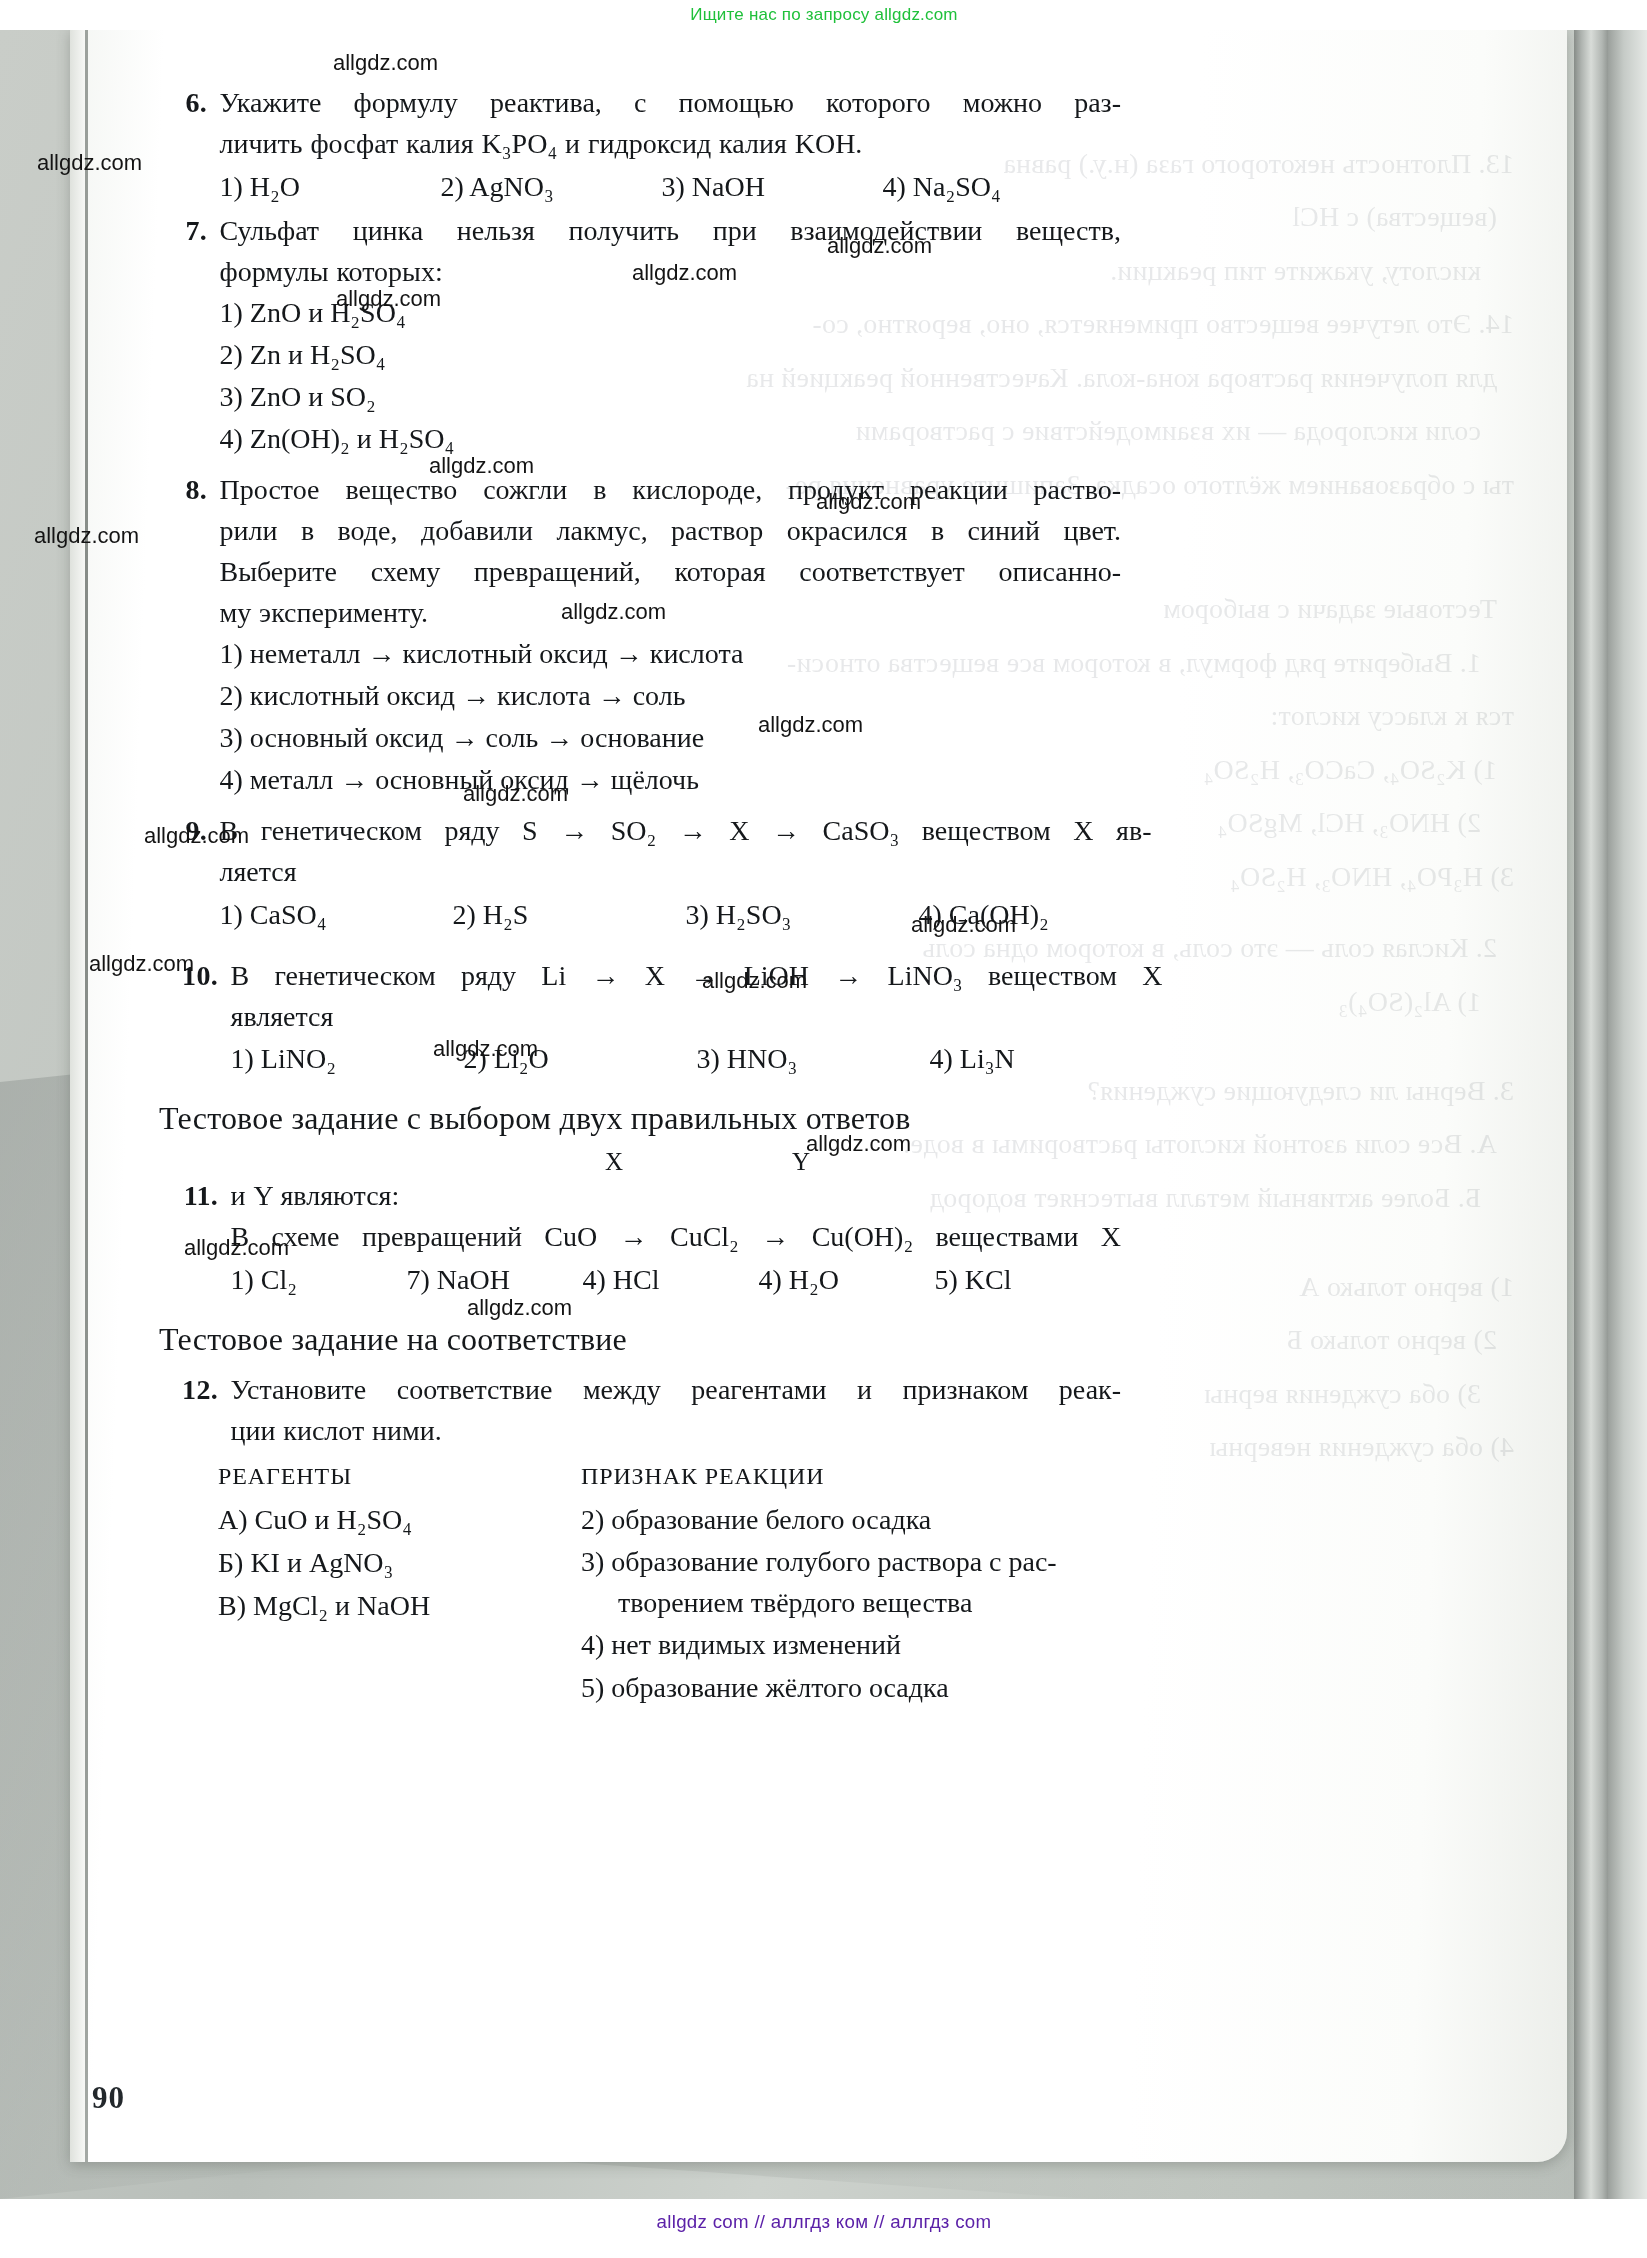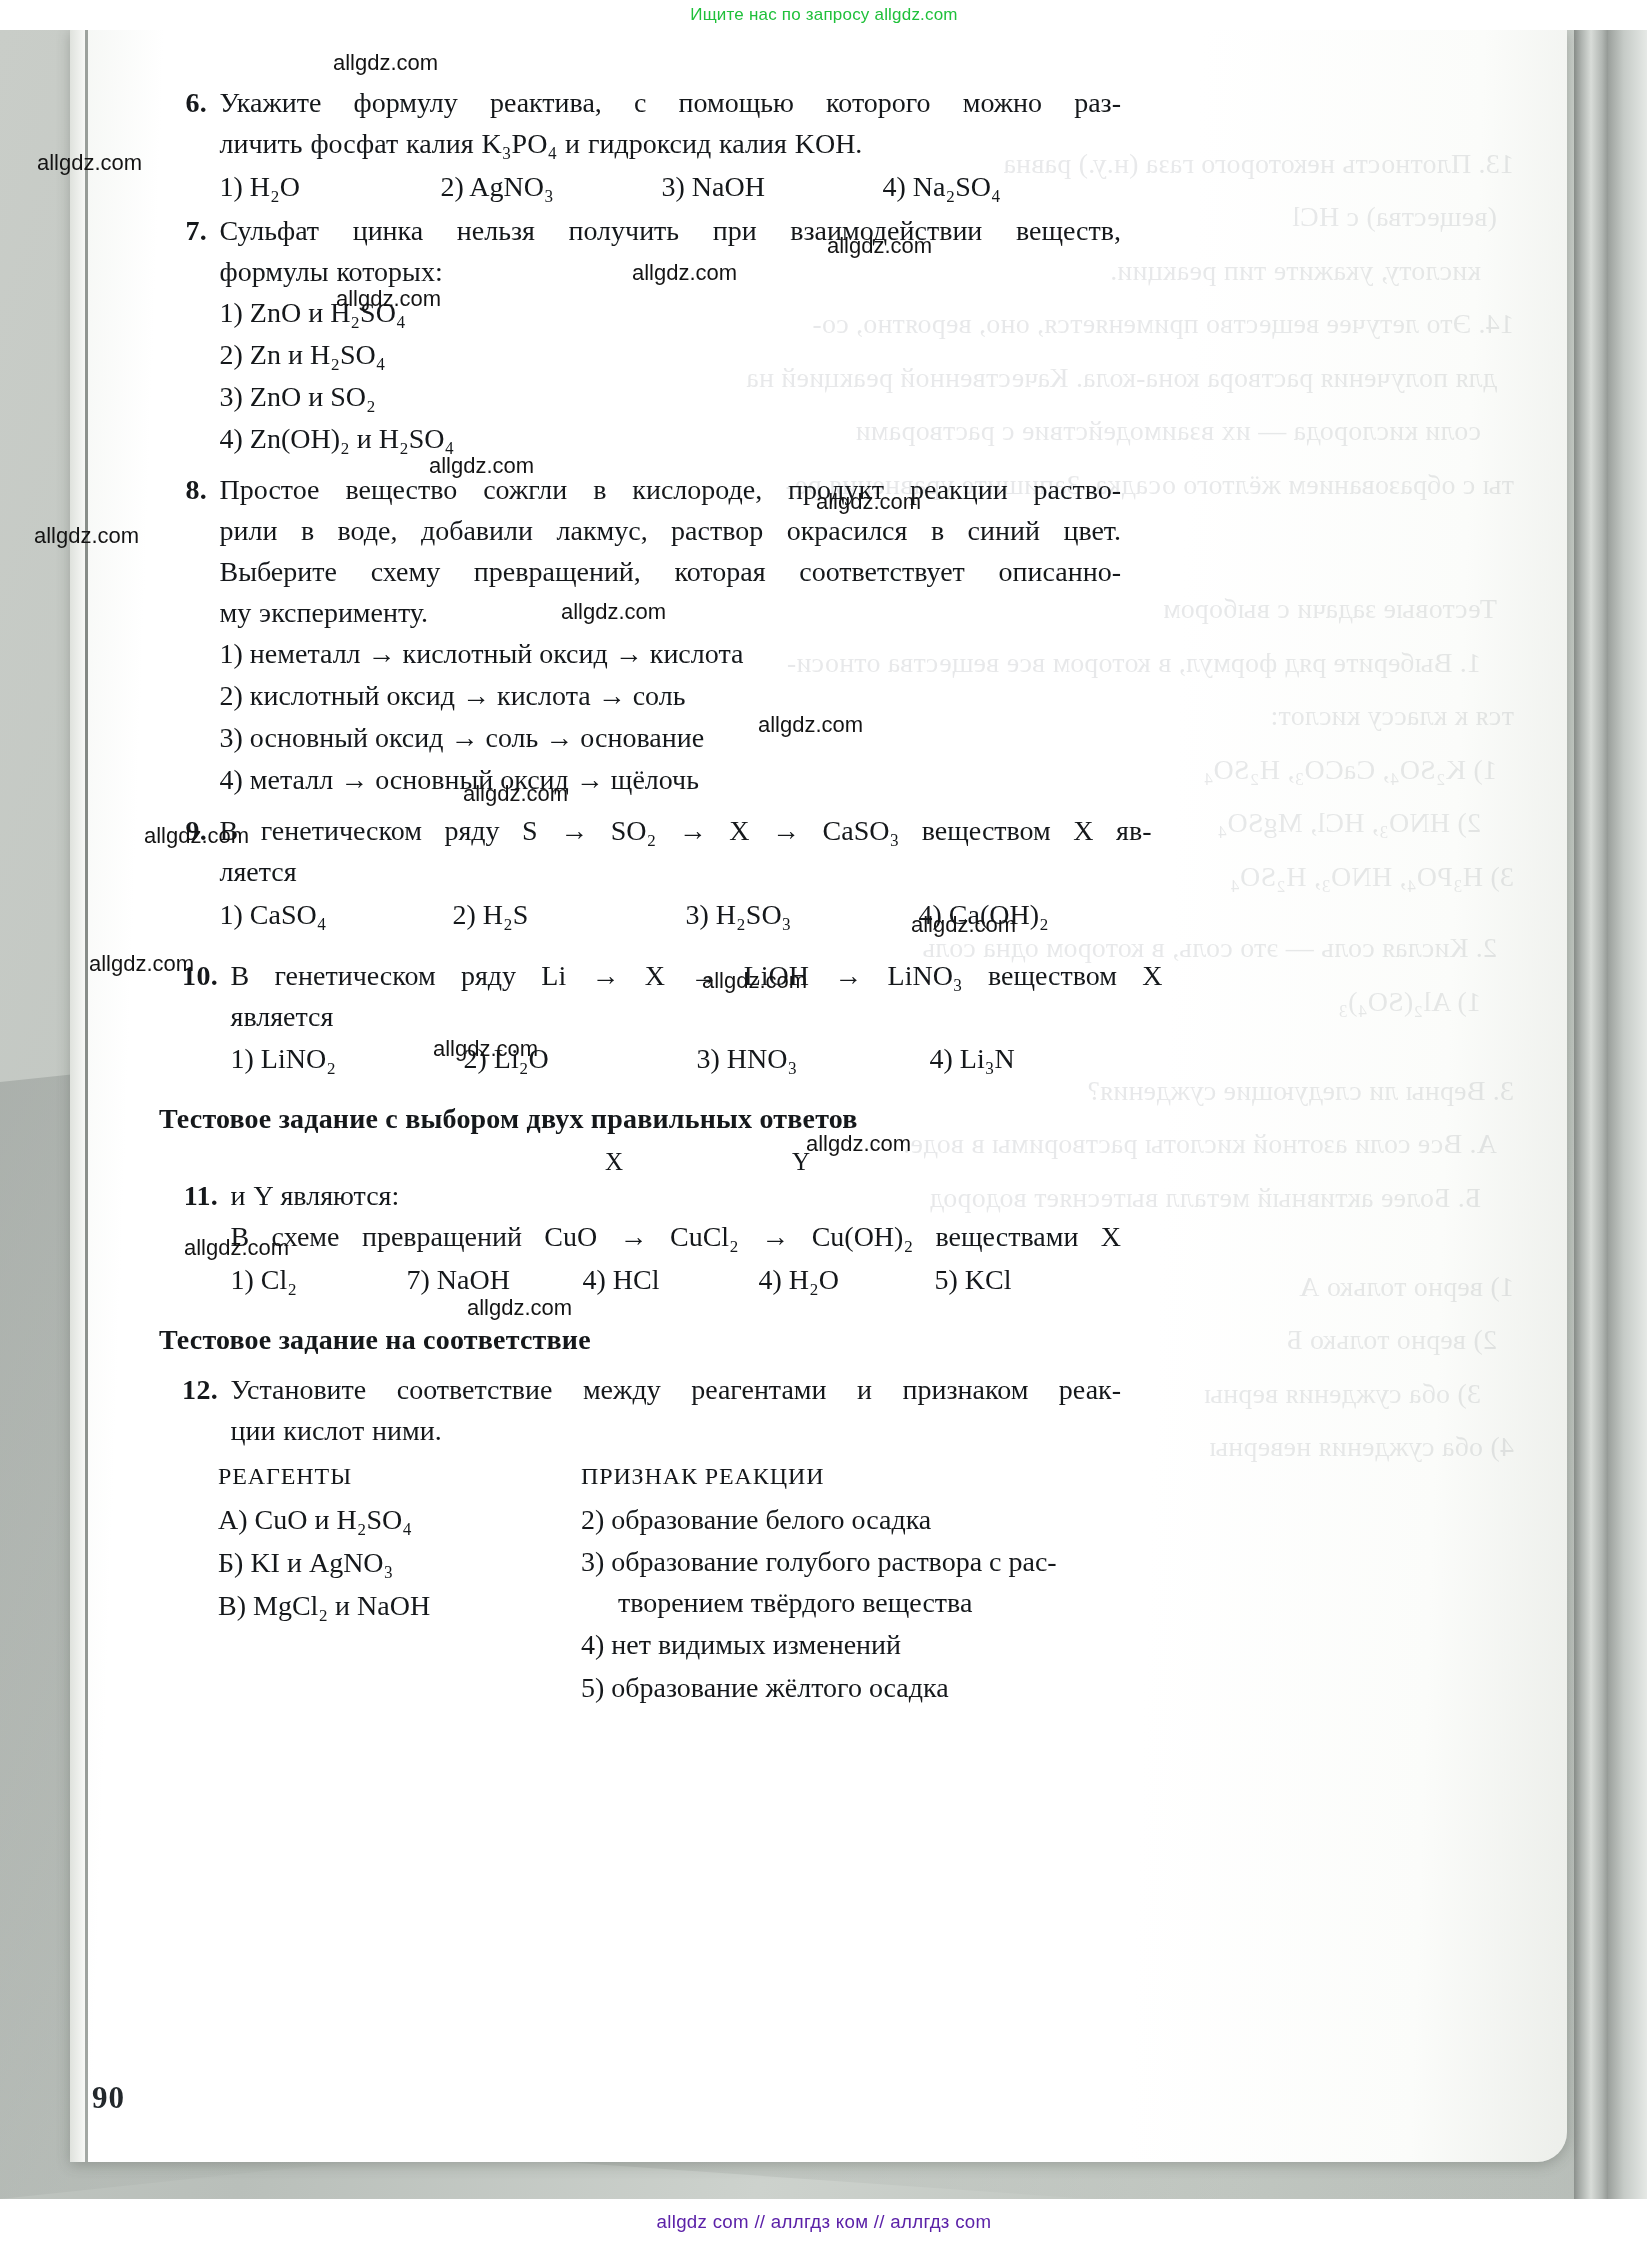--- a/index.html
+++ b/index.html
@@ -172,22 +172,22 @@
   .opts-inline.five .opt { width: 176px; }
 
   .opts-stack { margin-top: 0px; }
   .opts-stack .opt {
     font-size: 28px;
     line-height: 42px;
     white-space: nowrap;
   }
 
   .section-title {
-    font-weight: bold;
-    font-size: 28px;
+    font-weight: normal;
+    font-size: 32px;
     line-height: 41px;
     margin: 18px 0 9px 0;
     letter-spacing: 0.2px;
   }
 
   
   .match {
     display: flex;
     margin-top: 3.6px;
   }

